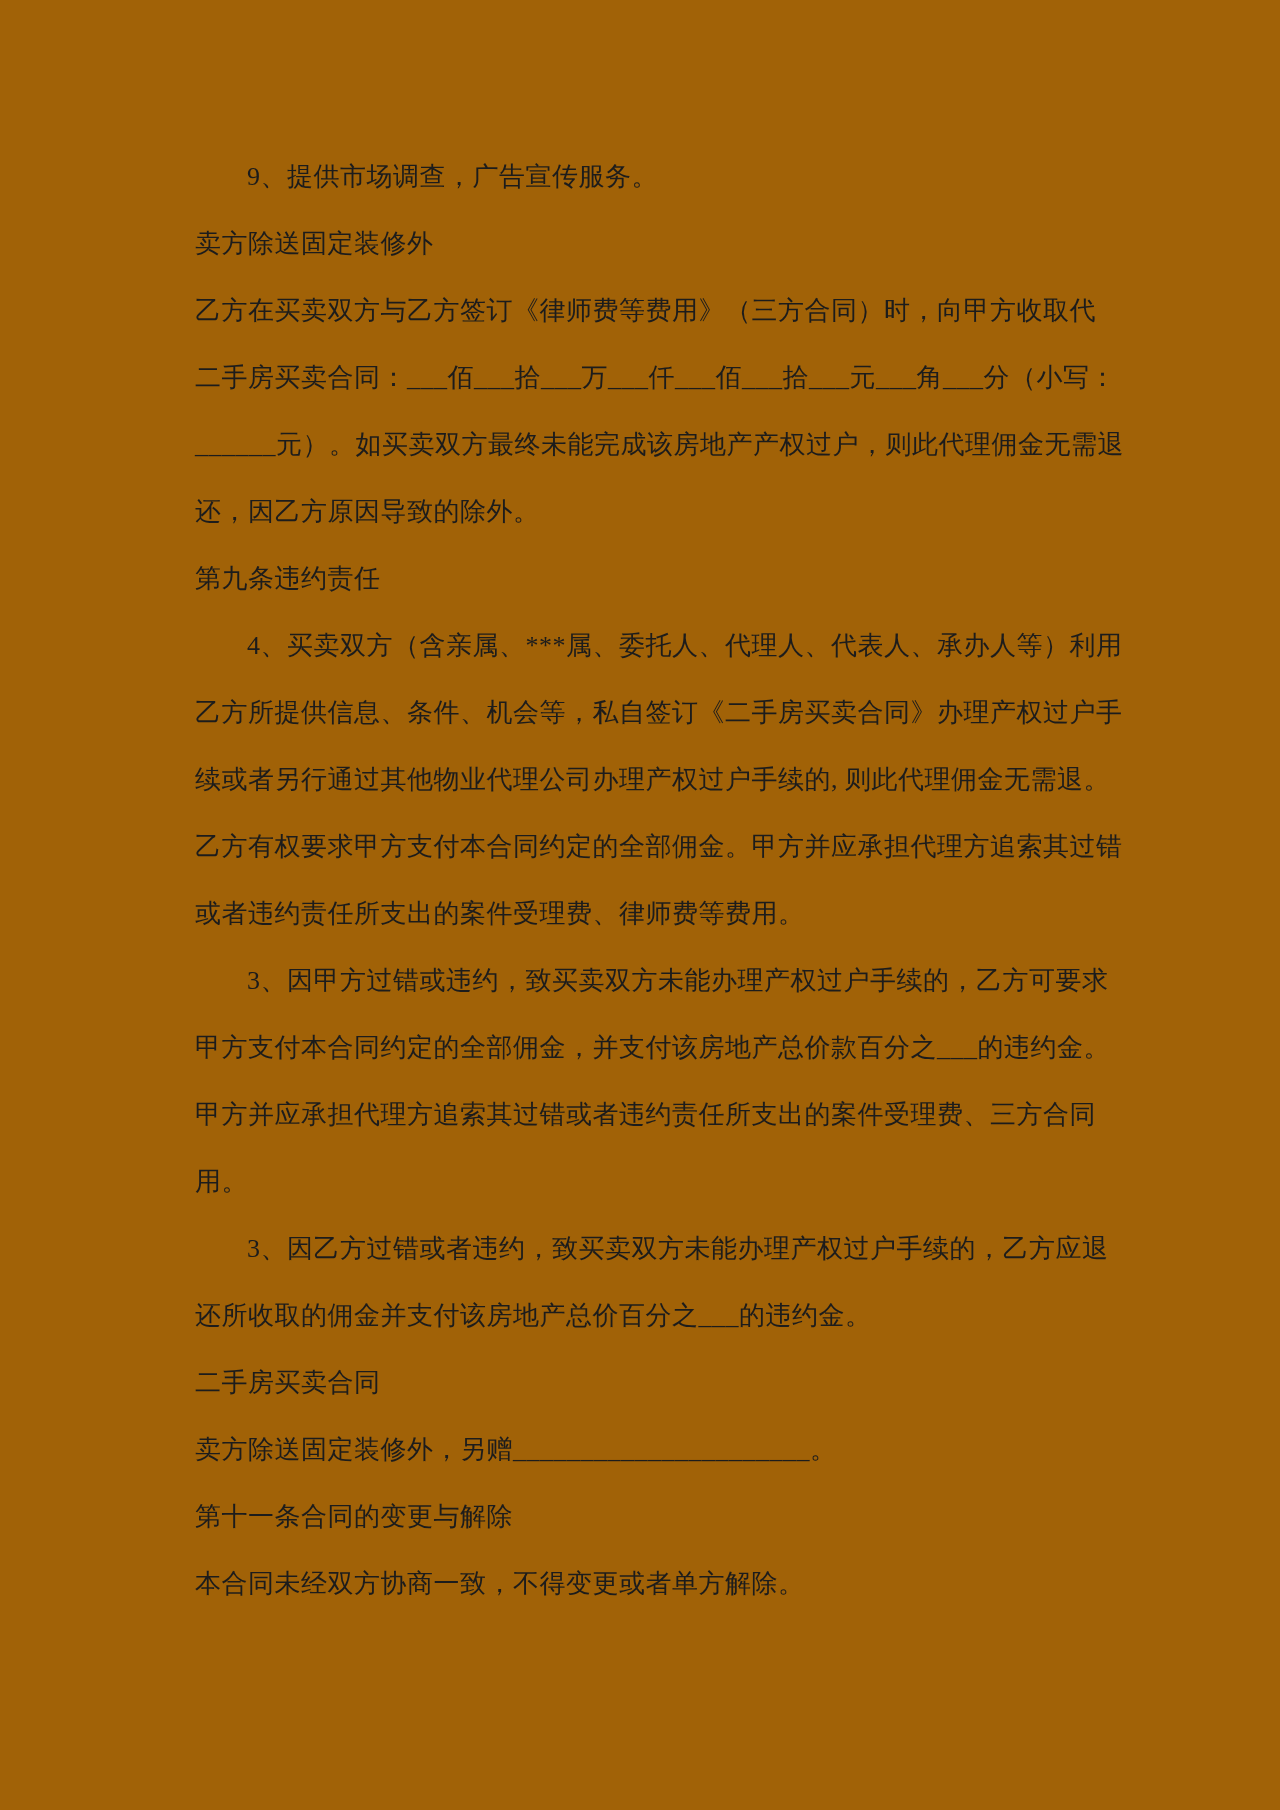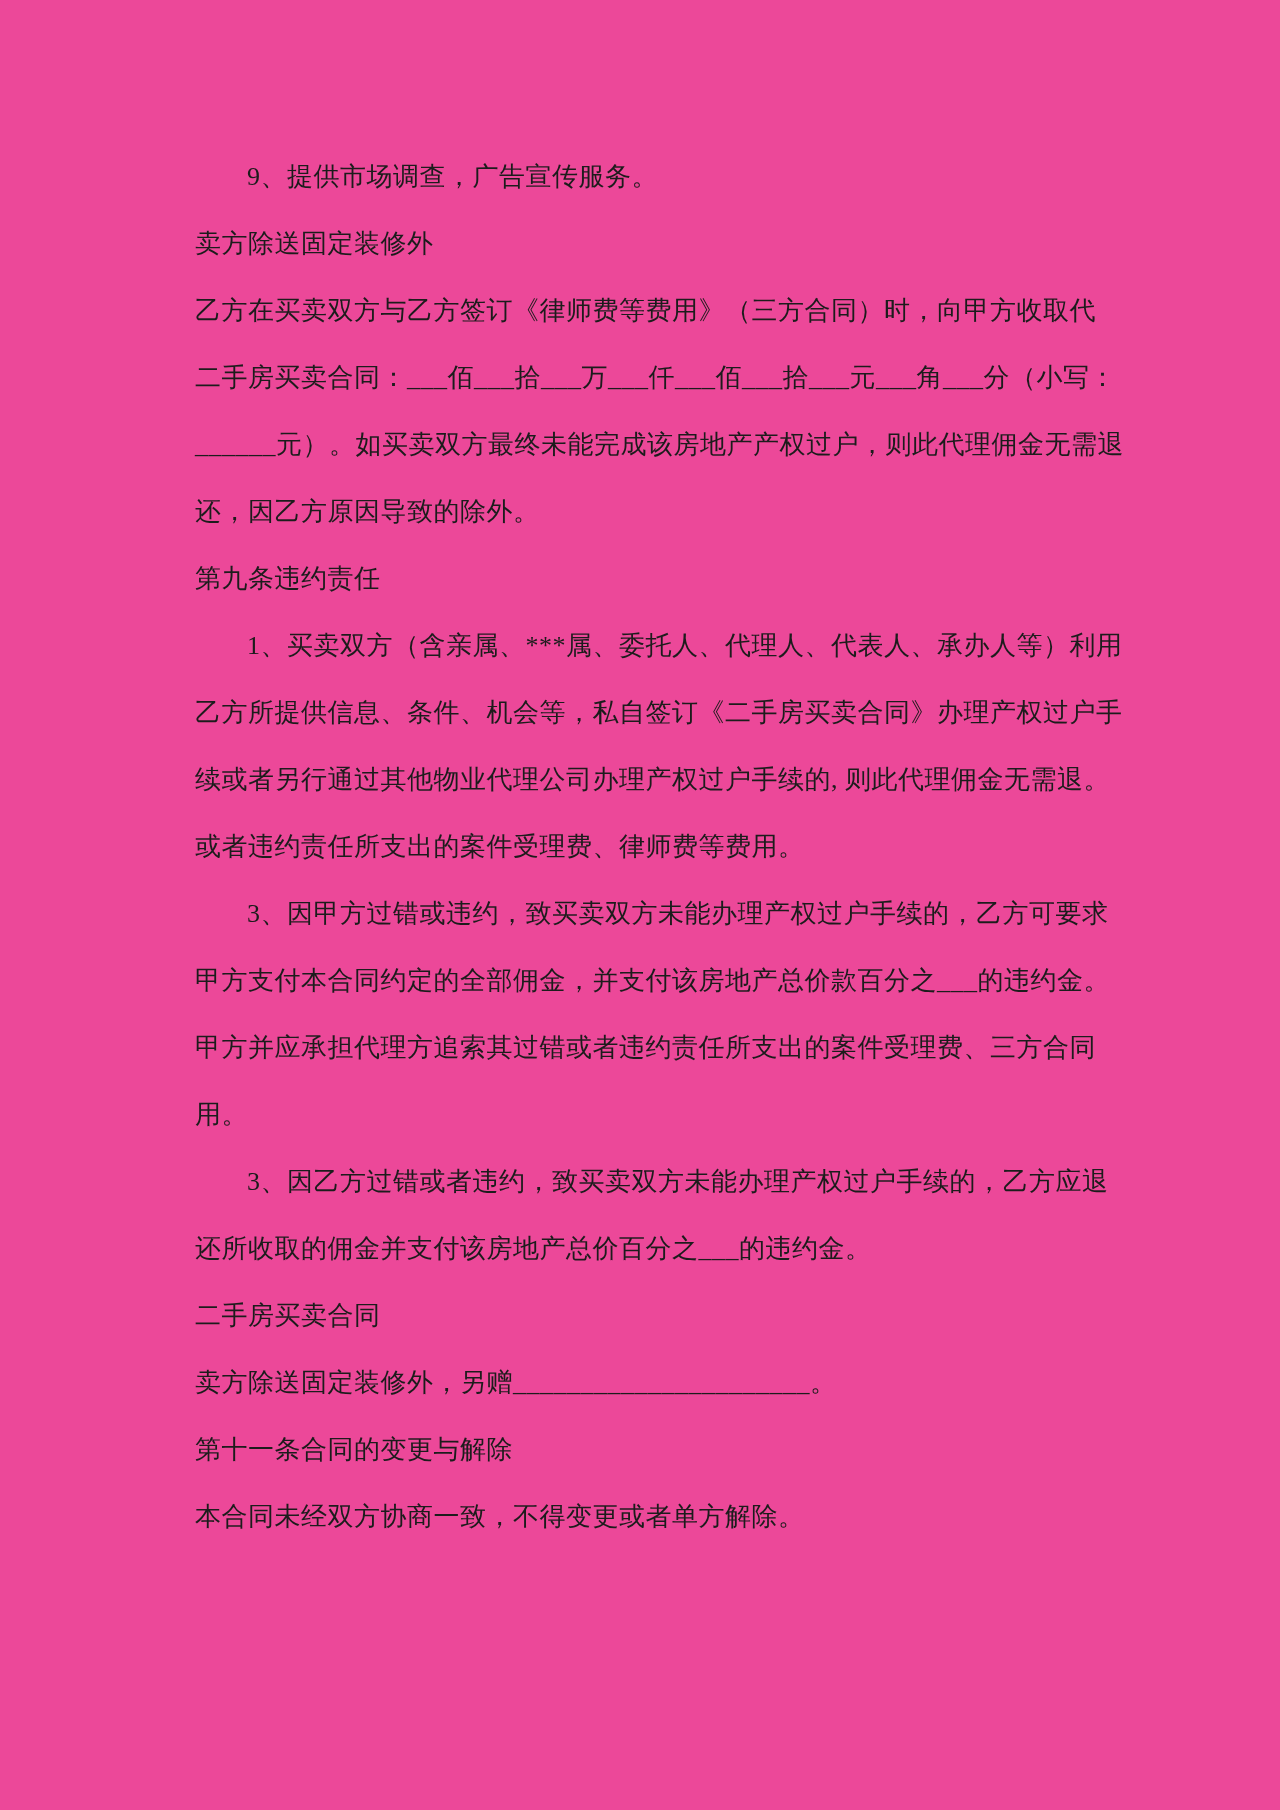--- a/index.html
+++ b/index.html
@@ -10,21 +10,21 @@
   body {
     width: 1280px;
     height: 1810px;
     overflow: hidden;
     font-family: "Liberation Serif", "DejaVu Serif", serif;
   }
   .page {
     position: relative;
     width: 1280px;
     height: 1810px;
-    background: #ec4899;
+    background: #a16207;
     box-sizing: border-box;
     padding: 143px 88px 0 195px;
   }
   .doc-body {
     width: 905px;
     color: #1c1c1c;
   }
   .line {
     font-size: 26px;
     line-height: 67px;
@@ -47,23 +47,24 @@
 
     <div class="line">卖方除送固定装修外</div>
 
     <div class="line">乙方在买卖双方与乙方签订《律师费等费用》（三方合同）时，向甲方收取代</div>
     <div class="line">二手房买卖合同：___佰___拾___万___仟___佰___拾___元___角___分（小写：</div>
     <div class="line">______元）。如买卖双方最终未能完成该房地产产权过户，则此代理佣金无需退</div>
     <div class="line">还，因乙方原因导致的除外。</div>
 
     <div class="line">第九条违约责任</div>
 
-    <div class="line indent">1、买卖双方（含亲属、***属、委托人、代理人、代表人、承办人等）利用</div>
+    <div class="line indent">4、买卖双方（含亲属、***属、委托人、代理人、代表人、承办人等）利用</div>
     <div class="line">乙方所提供信息、条件、机会等，私自签订《二手房买卖合同》办理产权过户手</div>
     <div class="line">续或者另行通过其他物业代理公司办理产权过户手续的, 则此代理佣金无需退。</div>
+    <div class="line">乙方有权要求甲方支付本合同约定的全部佣金。甲方并应承担代理方追索其过错</div>
     <div class="line">或者违约责任所支出的案件受理费、律师费等费用。</div>
 
     <div class="line indent">3、因甲方过错或违约，致买卖双方未能办理产权过户手续的，乙方可要求</div>
     <div class="line">甲方支付本合同约定的全部佣金，并支付该房地产总价款百分之___的违约金。</div>
     <div class="line">甲方并应承担代理方追索其过错或者违约责任所支出的案件受理费、三方合同</div>
     <div class="line">用。</div>
 
     <div class="line indent">3、因乙方过错或者违约，致买卖双方未能办理产权过户手续的，乙方应退</div>
     <div class="line">还所收取的佣金并支付该房地产总价百分之___的违约金。</div>
 

